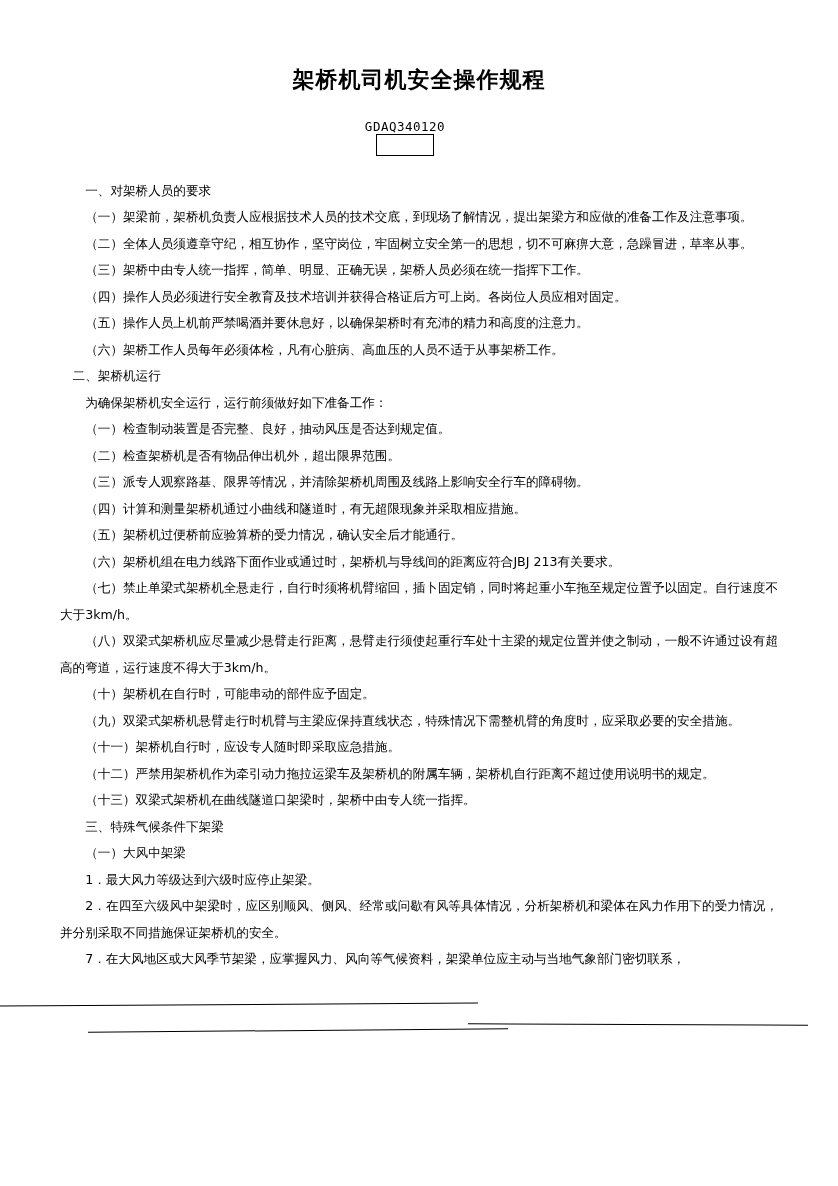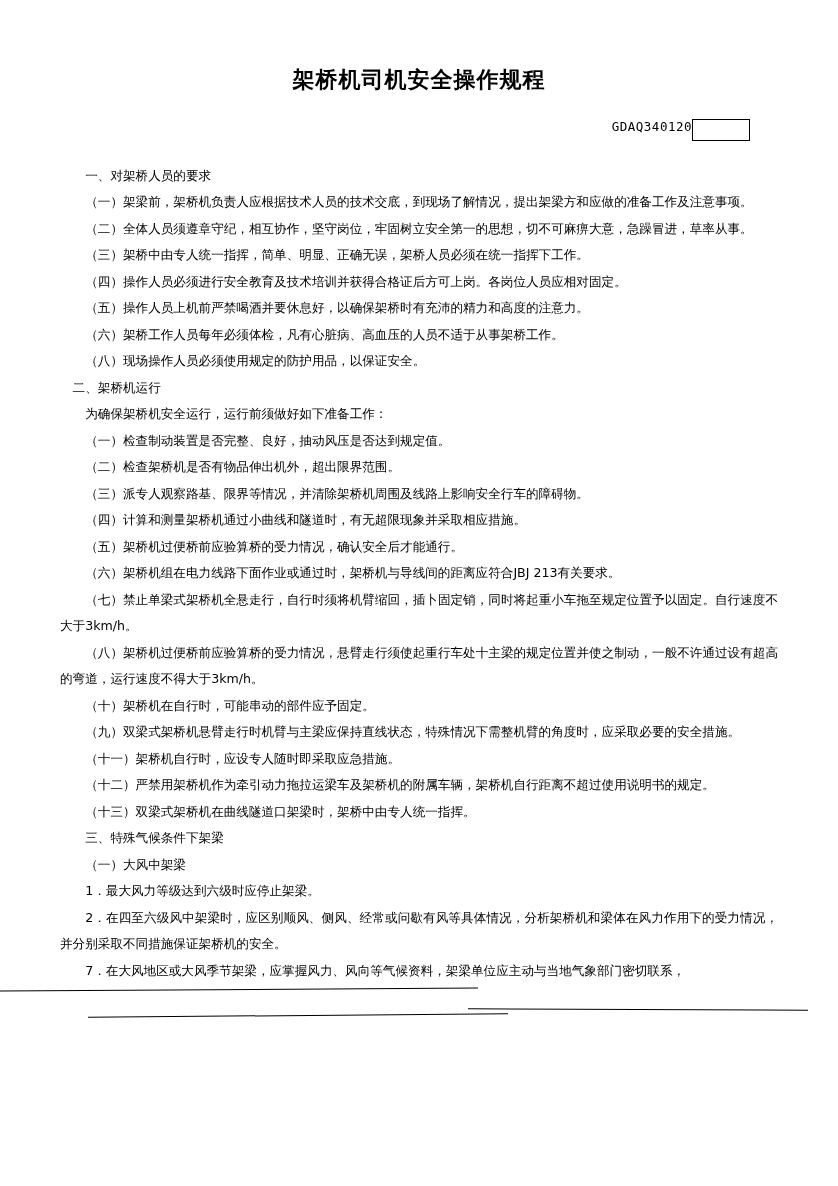--- a/index.html
+++ b/index.html
@@ -29,23 +29,24 @@
     text-align: center;
     font-size: 22px;
     font-weight: bold;
     letter-spacing: 1px;
     margin-top: 66px;
     line-height: 1.3;
   }
   .code-row {
     display: flex;
     justify-content: flex-end;
-    align-items: flex-start;
+    align-items: center;
     margin-top: 24px;
     padding-right: 28px;
+    flex-direction: column;
   }
   .code-label {
     font-family: "DejaVu Sans Mono", "Liberation Mono", monospace;
     font-size: 12.5px;
     letter-spacing: 0.5px;
     margin-right: 0px;
   }
   .code-box {
     width: 58px;
     height: 22px;
@@ -109,31 +110,30 @@
     </div>
 
     <div class="body-text strike-wrap">
       <p class="para ind2">一、对架桥人员的要求</p>
       <p class="para ind2">（一）架梁前，架桥机负责人应根据技术人员的技术交底，到现场了解情况，提出架梁方和应做的准备工作及注意事项。</p>
       <p class="para ind2">（二）全体人员须遵章守纪，相互协作，坚守岗位，牢固树立安全第一的思想，切不可麻痹大意，急躁冒进，草率从事。</p>
       <p class="para ind2">（三）架桥中由专人统一指挥，简单、明显、正确无误，架桥人员必须在统一指挥下工作。</p>
       <p class="para ind2">（四）操作人员必须进行安全教育及技术培训并获得合格证后方可上岗。各岗位人员应相对固定。</p>
       <p class="para ind2">（五）操作人员上机前严禁喝酒并要休息好，以确保架桥时有充沛的精力和高度的注意力。</p>
       <p class="para ind2">（六）架桥工作人员每年必须体检，凡有心脏病、高血压的人员不适于从事架桥工作。</p>
-      <p class="para ind2">（八）现场操作人员必须使用规定的防护用品，以保证安全。</p>
       <p class="para ind1">二、架桥机运行</p>
       <p class="para ind2">为确保架桥机安全运行，运行前须做好如下准备工作：</p>
       <p class="para ind2">（一）检查制动装置是否完整、良好，抽动风压是否达到规定值。</p>
       <p class="para ind2">（二）检查架桥机是否有物品伸出机外，超出限界范围。</p>
       <p class="para ind2">（三）派专人观察路基、限界等情况，并清除架桥机周围及线路上影响安全行车的障碍物。</p>
       <p class="para ind2">（四）计算和测量架桥机通过小曲线和隧道时，有无超限现象并采取相应措施。</p>
       <p class="para ind2">（五）架桥机过便桥前应验算桥的受力情况，确认安全后才能通行。</p>
       <p class="para ind2">（六）架桥机组在电力线路下面作业或通过时，架桥机与导线间的距离应符合JBJ 213有关要求。</p>
       <p class="para ind2">（七）禁止单梁式架桥机全悬走行，自行时须将机臂缩回，插卜固定销，同时将起重小车拖至规定位置予以固定。自行速度不大于3km/h。</p>
-      <p class="para ind2">（八）架桥机过便桥前应验算桥的受力情况，悬臂走行须使起重行车处十主梁的规定位置并使之制动，一般不许通过设有超高的弯道，运行速度不得大于3km/h。</p>
+      <p class="para ind2">（八）双梁式架桥机应尽量减少悬臂走行距离，悬臂走行须使起重行车处十主梁的规定位置并使之制动，一般不许通过设有超高的弯道，运行速度不得大于3km/h。</p>
       <p class="para ind2">（十）架桥机在自行时，可能串动的部件应予固定。</p>
       <p class="para ind2">（九）双梁式架桥机悬臂走行时机臂与主梁应保持直线状态，特殊情况下需整机臂的角度时，应采取必要的安全措施。</p>
       <p class="para ind2">（十一）架桥机自行时，应设专人随时即采取应急措施。</p>
       <p class="para ind2">（十二）严禁用架桥机作为牵引动力拖拉运梁车及架桥机的附属车辆，架桥机自行距离不超过使用说明书的规定。</p>
       <p class="para ind2">（十三）双梁式架桥机在曲线隧道口架梁时，架桥中由专人统一指挥。</p>
       <p class="para ind2">三、特殊气候条件下架梁</p>
       <p class="para ind2">（一）大风中架梁</p>
       <p class="para ind2">1．最大风力等级达到六级时应停止架梁。</p>
       <p class="para ind2">2．在四至六级风中架梁时，应区别顺风、侧风、经常或问歇有风等具体情况，分析架桥机和梁体在风力作用下的受力情况，并分别采取不同措施保证架桥机的安全。</p>
       <p class="para ind2">7．在大风地区或大风季节架梁，应掌握风力、风向等气候资料，架梁单位应主动与当地气象部门密切联系，</p>

